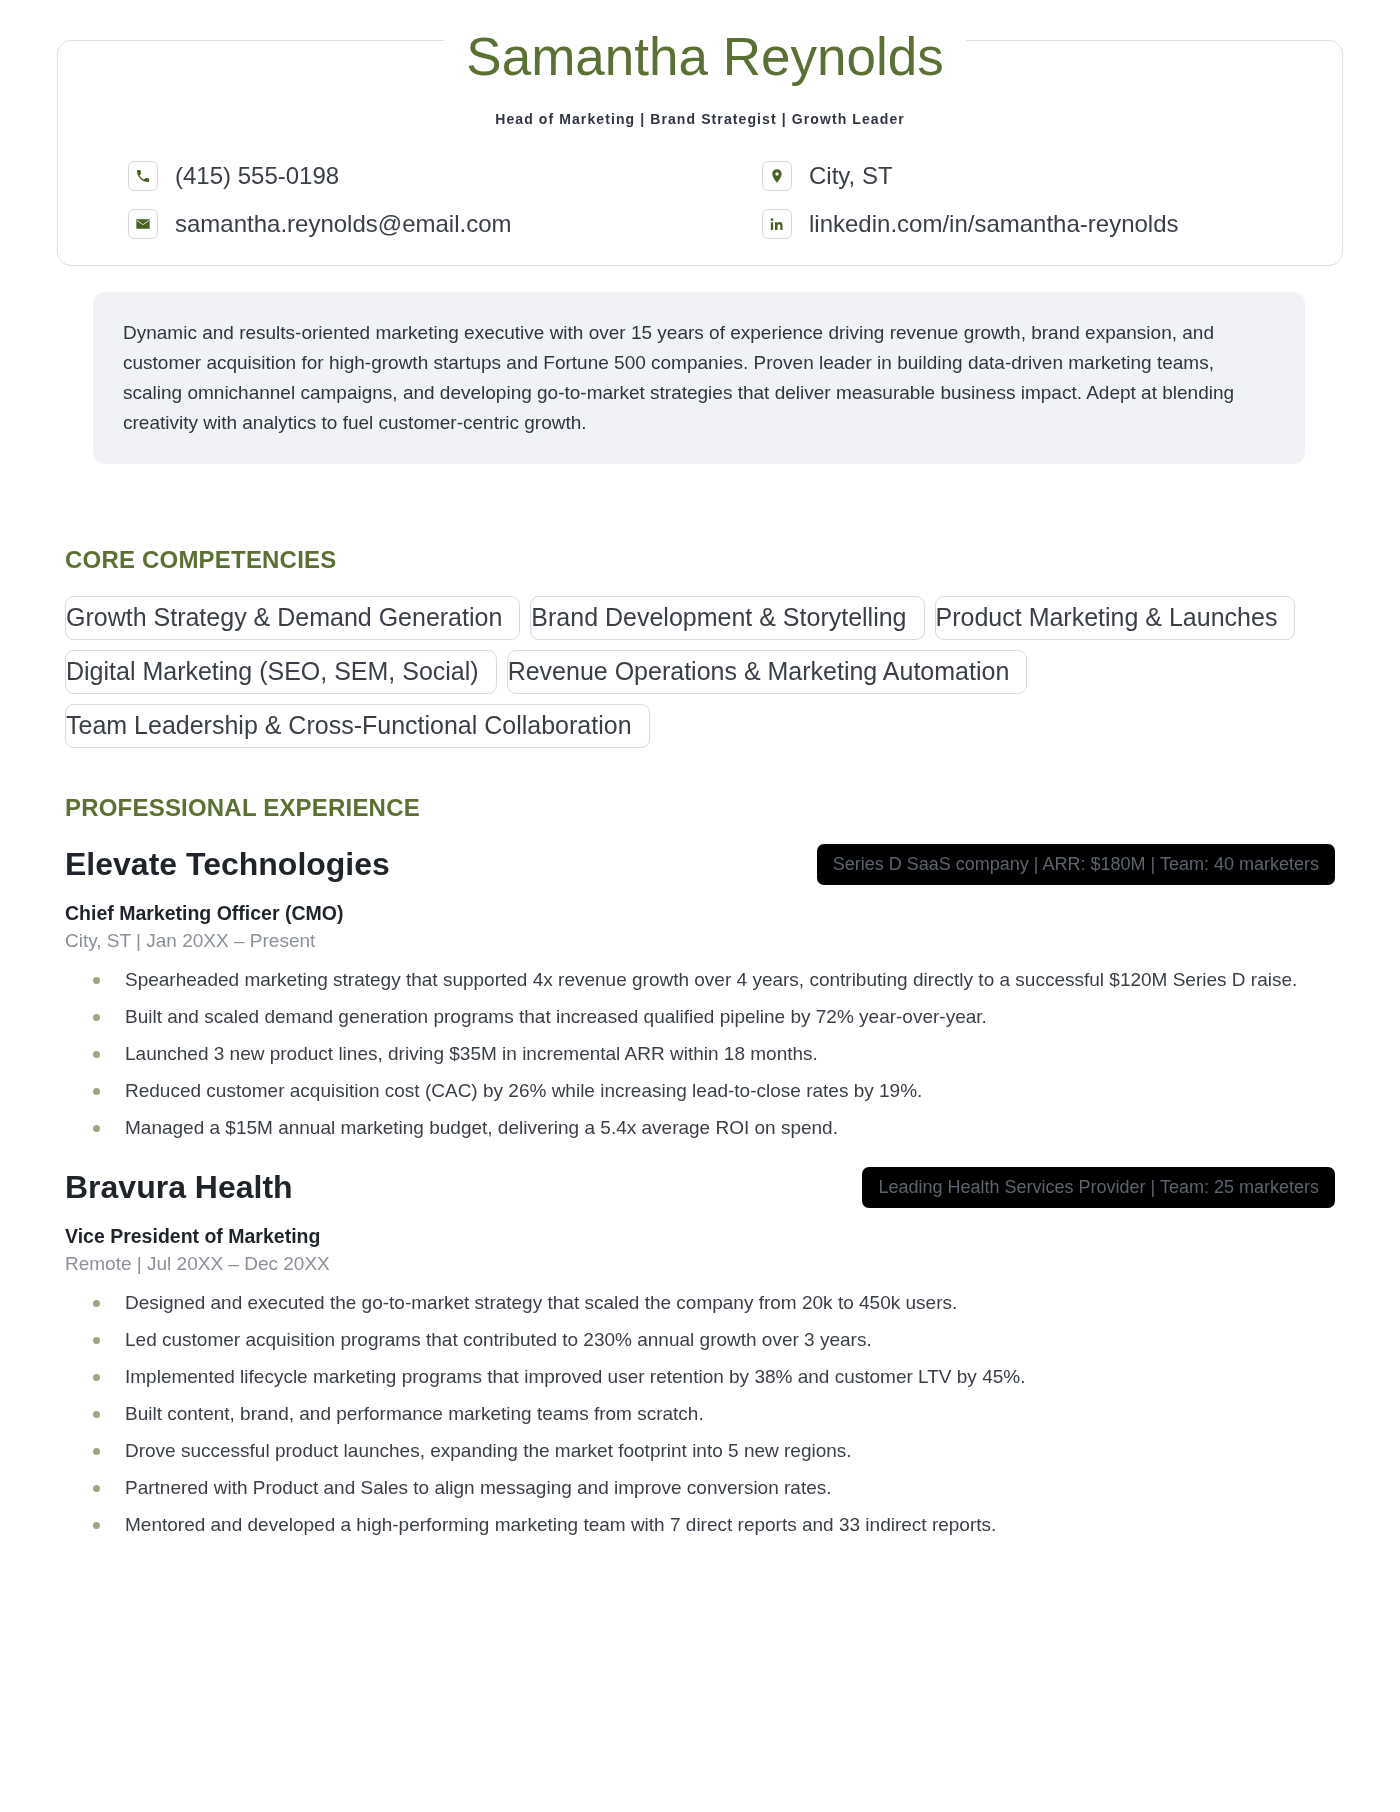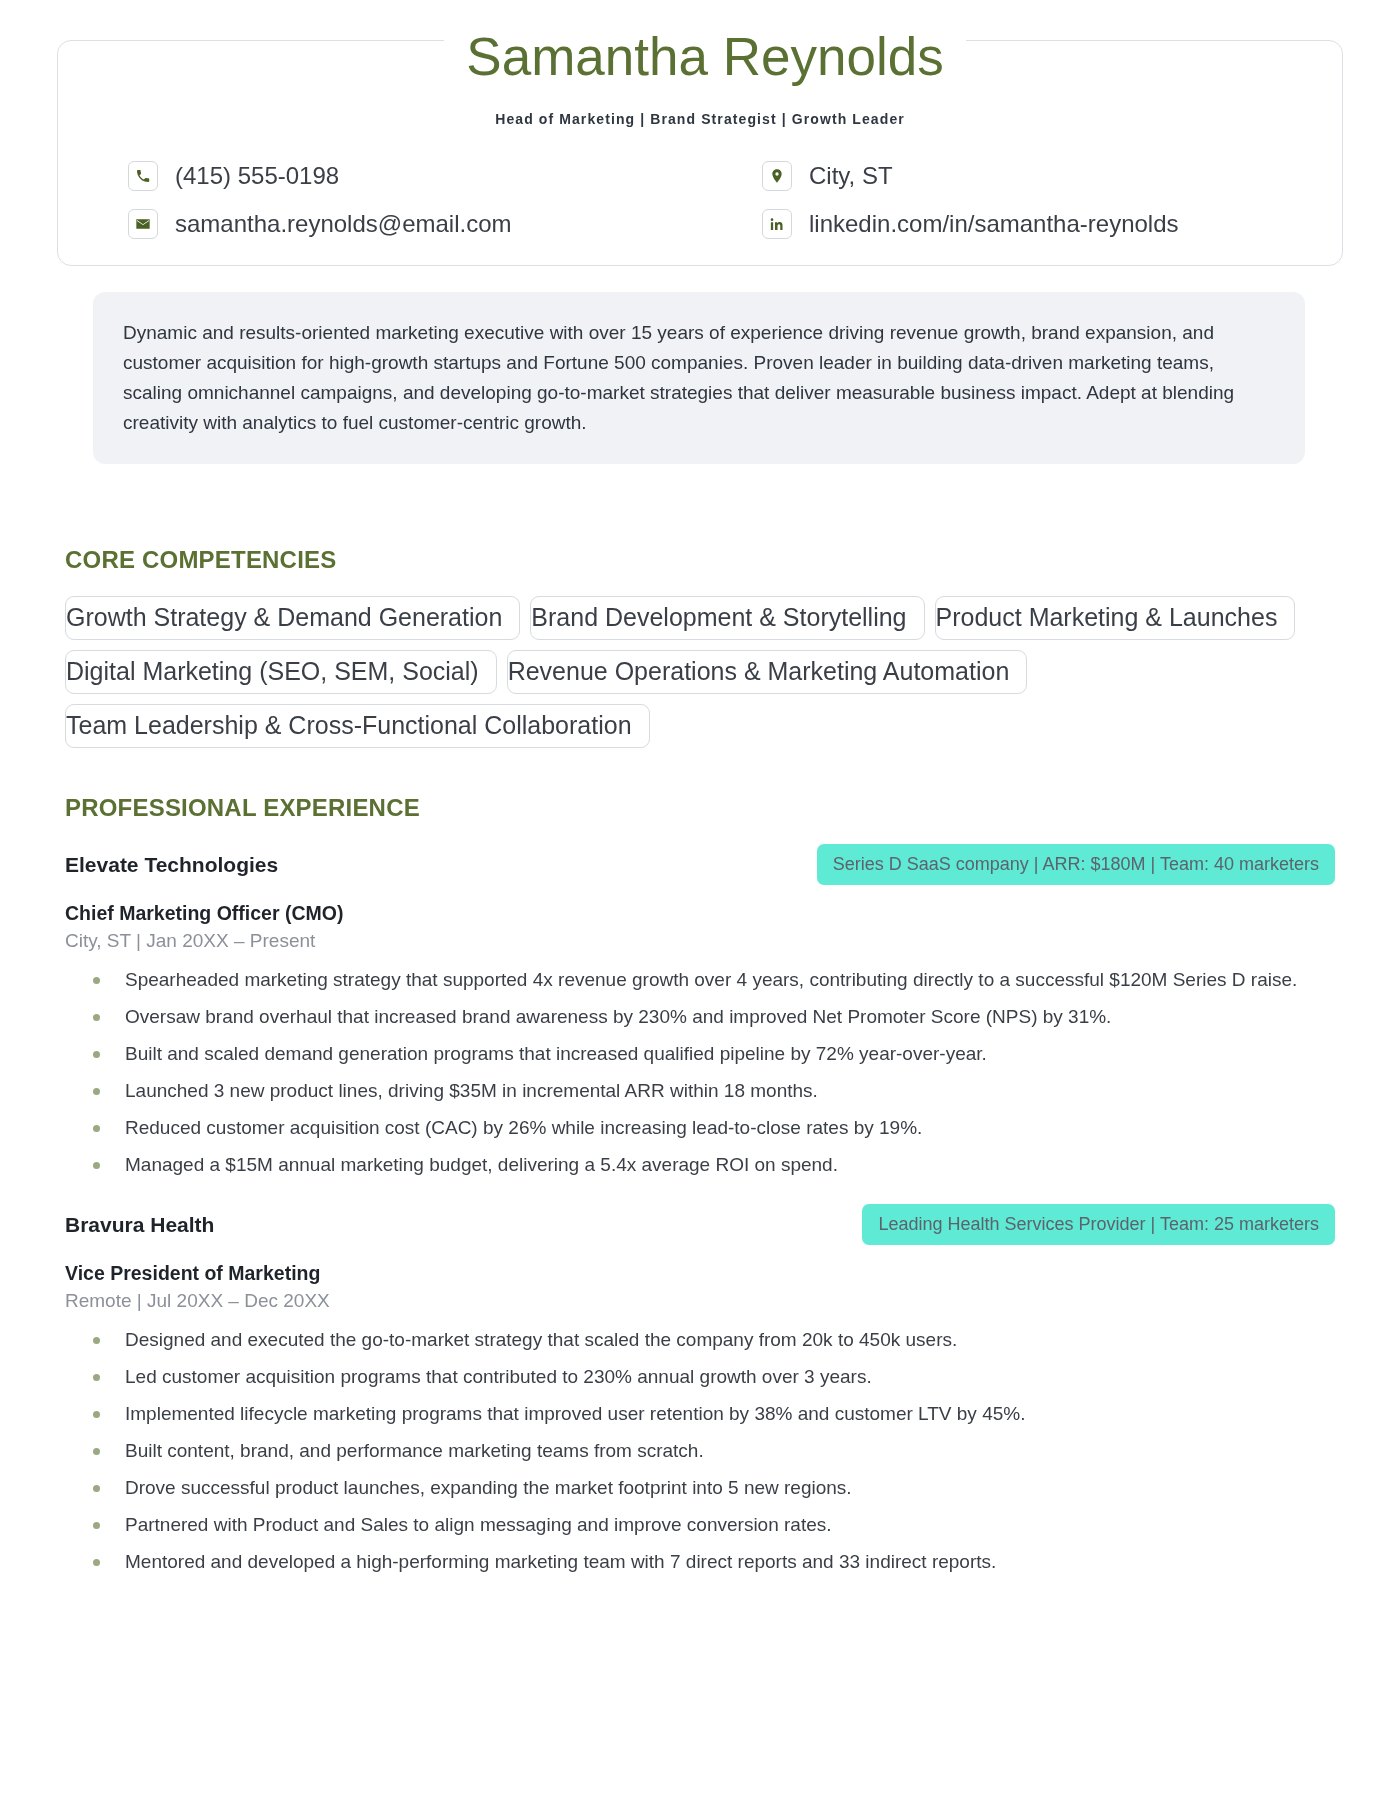--- a/index.html
+++ b/index.html
@@ -164,28 +164,28 @@
 
   .job-head {
     display: flex;
     align-items: center;
     justify-content: space-between;
     gap: 18px;
     margin-bottom: 17px;
   }
 
   .company {
-    font-size: 21px;
+    font-size: 32px;
     font-weight: 700;
     color: #1f242b;
     white-space: nowrap;
   }
 
   .company-badge {
-    background: #5eead4;
+    background: #000000;
     border-radius: 7px;
     padding: 9px 16px 10px 16px;
     font-size: 18px;
     line-height: 22px;
     color: #5c636d;
     white-space: nowrap;
   }
 
   .job-title {
     font-size: 19.5px;
@@ -314,21 +314,20 @@
 
     <div class="job">
       <div class="job-head">
         <div class="company">Elevate Technologies</div>
         <div class="company-badge">Series D SaaS company | ARR: $180M | Team: 40 marketers</div>
       </div>
       <div class="job-title">Chief Marketing Officer (CMO)</div>
       <div class="job-meta">City, ST | Jan 20XX – Present</div>
       <ul class="bullets">
         <li>Spearheaded marketing strategy that supported 4x revenue growth over 4 years, contributing directly to a successful $120M Series D raise.</li>
-        <li>Oversaw brand overhaul that increased brand awareness by 230% and improved Net Promoter Score (NPS) by 31%.</li>
         <li>Built and scaled demand generation programs that increased qualified pipeline by 72% year-over-year.</li>
         <li>Launched 3 new product lines, driving $35M in incremental ARR within 18 months.</li>
         <li>Reduced customer acquisition cost (CAC) by 26% while increasing lead-to-close rates by 19%.</li>
         <li>Managed a $15M annual marketing budget, delivering a 5.4x average ROI on spend.</li>
       </ul>
     </div>
 
     <div class="job job2">
       <div class="job-head">
         <div class="company">Bravura Health</div>

